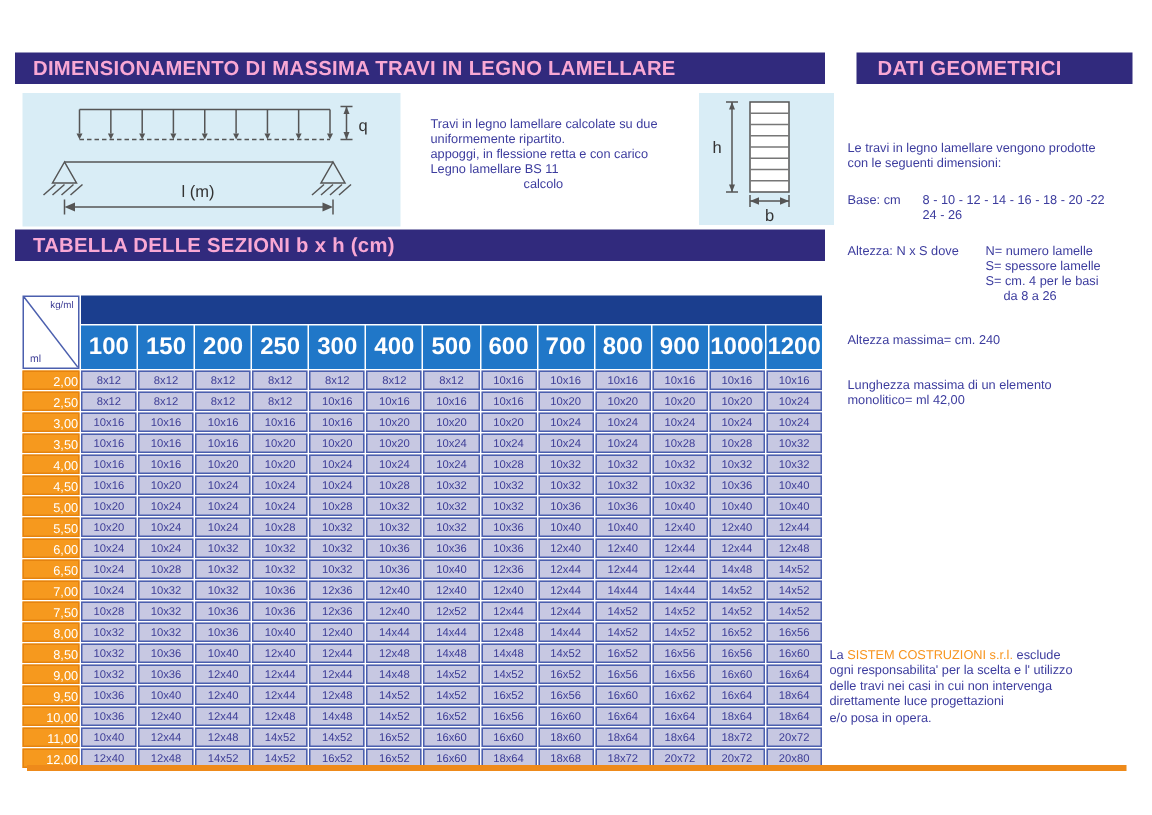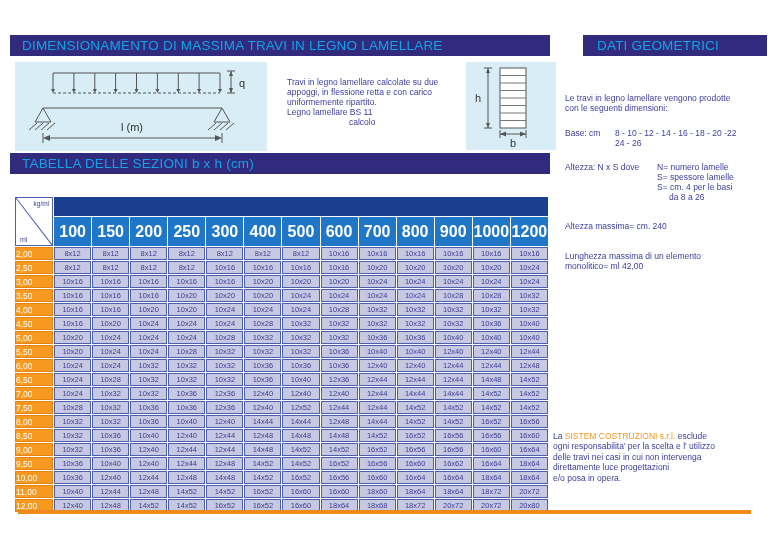--- a/index.html
+++ b/index.html
@@ -1,24 +1,24 @@
 <!DOCTYPE html>
 <html><head>
 <meta charset="utf-8">
 <style>
   html,body{margin:0;padding:0;background:#fff;}
   .page{position:relative;width:768px;height:543px;background:#ffffff;
         font-family:"Liberation Sans",sans-serif;overflow:hidden;}
   .abs{position:absolute;}
 
   
-  .bar{background:#312a7d;color:#0ea5e9;font-weight:normal;font-size:13.5px;
+  .bar{background:#312a7d;color:#f9a8d4;font-weight:bold;font-size:13.5px;
        line-height:21px;height:21px;box-sizing:border-box;letter-spacing:.2px;}
   .bar-left{left:10px;top:35px;width:540px;padding-left:12px;}
-  .bar-right{left:571px;top:35px;width:184px;padding-left:14px;margin-left:12px;}
+  .bar-right{left:571px;top:35px;width:184px;padding-left:14px;}
 
   
   .panel{background:#d9edf6;}
   .beam-box{left:15px;top:62px;width:252px;height:89px;}
   .section-box{left:466px;top:62px;width:90px;height:88px;}
 
   
   .btxt{color:#3c3c9e;font-size:8.5px;line-height:10px;}
   .intro-text{left:287px;top:77px;width:190px;}
   .calcolo{padding-left:62px;}
@@ -41,21 +41,21 @@
   
   .tbl-wrap{left:14px;top:196px;}
   table{border-collapse:separate;border-spacing:1px;table-layout:fixed;width:535px;}
   th,td{padding:0;margin:0;}
   .corner{width:38px;background:#fff;border:1px solid #4b5fae;position:relative;}
   .corner svg{position:absolute;left:0;top:0;width:100%;height:100%;}
   .corner .kgml{position:absolute;top:2px;right:3px;font-size:6.5px;color:#3d3d96;font-weight:normal;}
   .corner .mll{position:absolute;bottom:2px;left:4px;font-size:7px;color:#3d3d96;font-weight:normal;}
   .band{background:#1b3e8e;height:19px;}
   .col-h{background:#2077c8;color:#fff;font-size:16px;font-weight:bold;height:29px;text-align:center;}
-  .row-h{background:#f6991e;color:#fff;font-size:8.5px;font-weight:normal;text-align:left;
+  .row-h{background:#f6991e;color:#fff;font-size:8.5px;font-weight:normal;text-align:right;
          border:1px solid #e5830f;height:11px;}
   td{background:#c7c8e2;color:#3d3d96;font-size:7.5px;text-align:center;
      border:1px solid #4b5fae;height:11px;}
 
   
   .disclaimer{left:553px;top:431px;width:212px;line-height:10.4px;}
   .orange{color:#f7941d;}
 
   .orange-rule{left:18px;top:510px;width:733px;height:4px;background:#ee8a1a;}
 
@@ -117,22 +117,22 @@
           <polygon points="207,76 200,73 200,79"></polygon>
       </g>
       <text x="224" y="25" font-size="11" fill="#333">q</text>
       <text x="117" y="69" font-size="11" fill="#333" text-anchor="middle">l (m)</text>
     </svg>
   </div>
 
   <div class="abs btxt intro-text">
     <div>
         <div>Travi in legno lamellare calcolate su due</div>
+        <div>uniformemente ripartito.</div>
         <div>appoggi, in flessione retta e con carico</div>
-        <div>uniformemente ripartito.</div>
         <div>Legno lamellare BS 11</div>
       </div>
     <div class="calcolo">calcolo</div>
   </div>
 
   <div class="abs panel section-box">
     <svg width="90" height="88" viewBox="0 0 90 88">
       <rect x="34" y="6" width="26" height="60" fill="#ffffff" stroke="#555"></rect>
       <g stroke="#777" stroke-width="1">
         <line x1="34" y1="13.5" x2="60" y2="13.5"></line>

